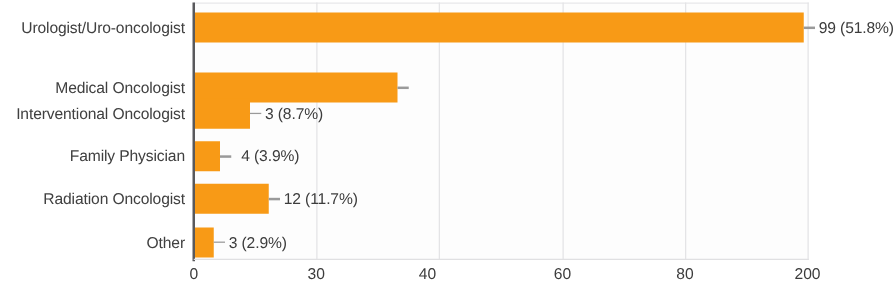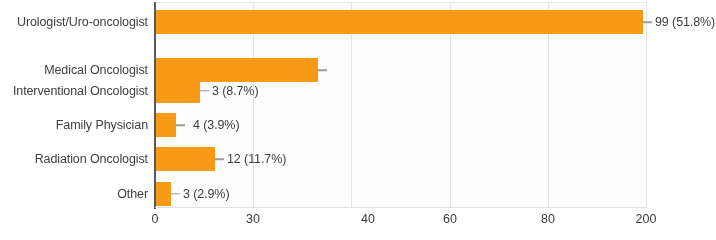--- a/index.html
+++ b/index.html
@@ -167,18 +167,18 @@
 
   <div class="row" style="top:176.5px">
     <div class="cat-label">Other</div>
     <div class="bar" style="width:15px"></div>
     <div class="leader" style="left:171px"></div>
     <div class="value-label" style="left:183px">3 (2.9%)</div>
   </div>
 
   <div class="tick-label" style="left:155px">0</div>
   <div class="tick-label" style="left:253px">30</div>
-  <div class="tick-label" style="left:368px">40</div>
+  <div class="tick-label" style="left:342px">40</div>
   <div class="tick-label" style="left:450px">60</div>
   <div class="tick-label" style="left:548px">80</div>
   <div class="tick-label" style="left:646px">200</div>
 
 </div>
 
 </body></html>

